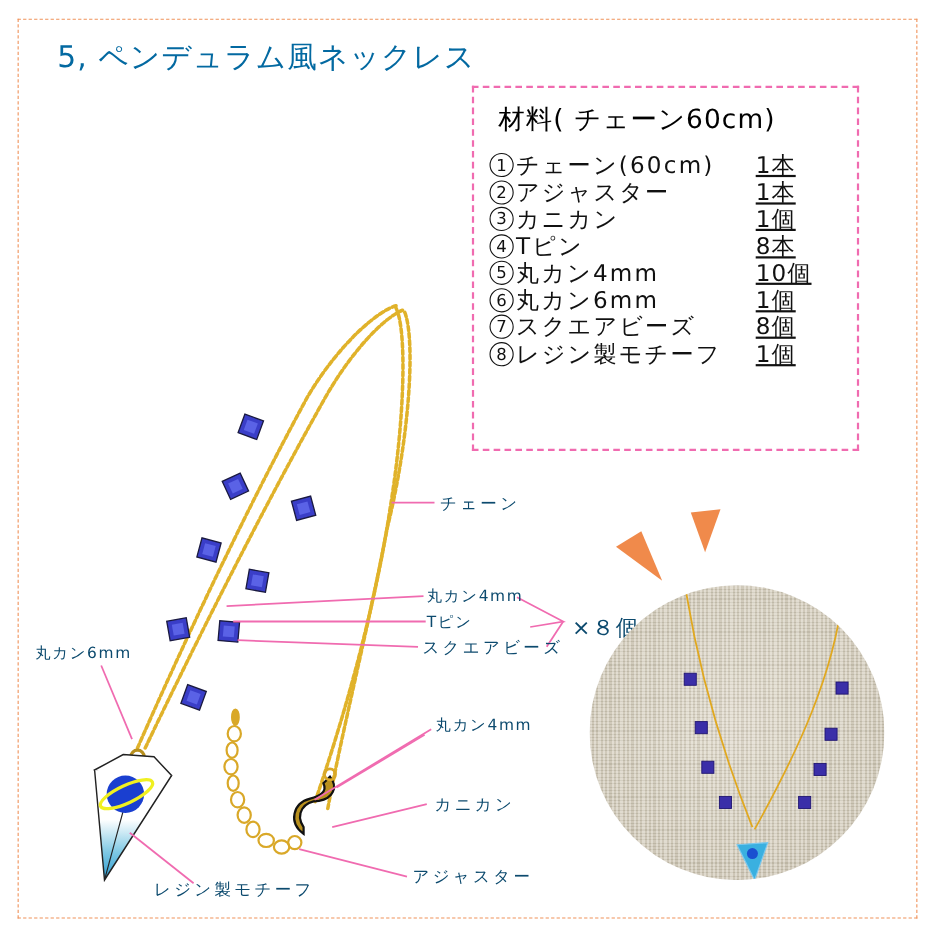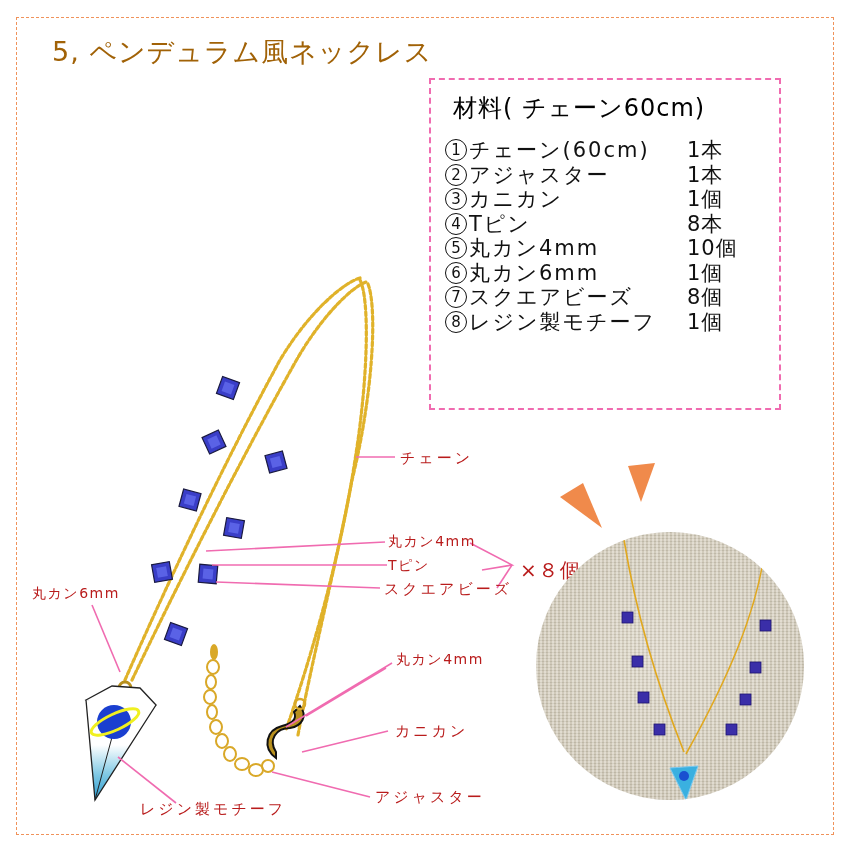--- a/index.html
+++ b/index.html
@@ -1,34 +1,34 @@
 <!DOCTYPE html>
 <html><head>
 <meta charset="utf-8">
 <style>
   html, body { margin: 0; padding: 0; background: #ffffff; }
   body { width: 850px; height: 850px; position: relative; overflow: hidden;
          font-family: "DejaVu Sans", sans-serif; color: #222; }
   .outer-frame { position: absolute; left: 16px; top: 17px; width: 818px; height: 818px;
                  border: 1.5px dashed #f0925a; box-sizing: border-box; }
-  .title { position: absolute; left: 52px; top: 34px; font-size: 27px; color: #a16207;
+  .title { position: absolute; left: 52px; top: 34px; font-size: 27px; color: #0369a1;
            letter-spacing: 1px; font-family: "DejaVu Sans", sans-serif; white-space: nowrap; }
   .materials-box { position: absolute; left: 429px; top: 78px; width: 352px; height: 332px;
                    border: 2px dashed #f06bb0; box-sizing: border-box; background: #fff; }
   .materials-title { position: absolute; left: 22px; top: 12px; font-size: 24px; color: #000000;
                      white-space: nowrap; letter-spacing: 1px; }
   .mat-list { position: absolute; left: 14px; top: 58px; margin: 0; padding: 0; list-style: none; }
   .mat-row { height: 24.5px; display: flex; align-items: center; font-size: 21px; color: #111; white-space: nowrap; }
   .mat-num { display: inline-block; width: 22px; height: 22px; border: 1.6px solid #111; border-radius: 50%;
              font-size: 15px; line-height: 21px; text-align: center; box-sizing: border-box; margin-right: 2px; }
   .mat-name { display: inline-block; width: 218px; letter-spacing: 2px; }
-  .mat-qty { display: inline-block; letter-spacing: 1px; }
+  .mat-qty { display: inline-block; letter-spacing: 1px; text-decoration: underline; }
   .mat-note { position: absolute; left: 50px; top: 262px; font-size: 13px; color: #222; line-height: 15px;
               letter-spacing: 1.5px; white-space: pre; }
-  .label { position: absolute; font-size: 14px; color: #b91c1c; white-space: nowrap; letter-spacing: 1.5px; }
+  .label { position: absolute; font-size: 14px; color: #0c4a6e; white-space: nowrap; letter-spacing: 1.5px; }
   .label.big { font-size: 15px; letter-spacing: 3px; }
   svg.art { position: absolute; left: 0; top: 0; }
   .photo { position: absolute; left: 536px; top: 532px; width: 268px; height: 268px; border-radius: 50%;
            overflow: hidden;
            background:
              repeating-linear-gradient(90deg, rgba(255,255,255,0.25) 0 2px, rgba(0,0,0,0.04) 2px 4px),
              repeating-linear-gradient(0deg, rgba(0,0,0,0.05) 0 1px, rgba(255,255,255,0.15) 1px 3px),
              radial-gradient(circle at 50% 45%, #ddd6c6 0%, #cfc7b4 70%, #c4bba6 100%); }
 </style>
 </head>

